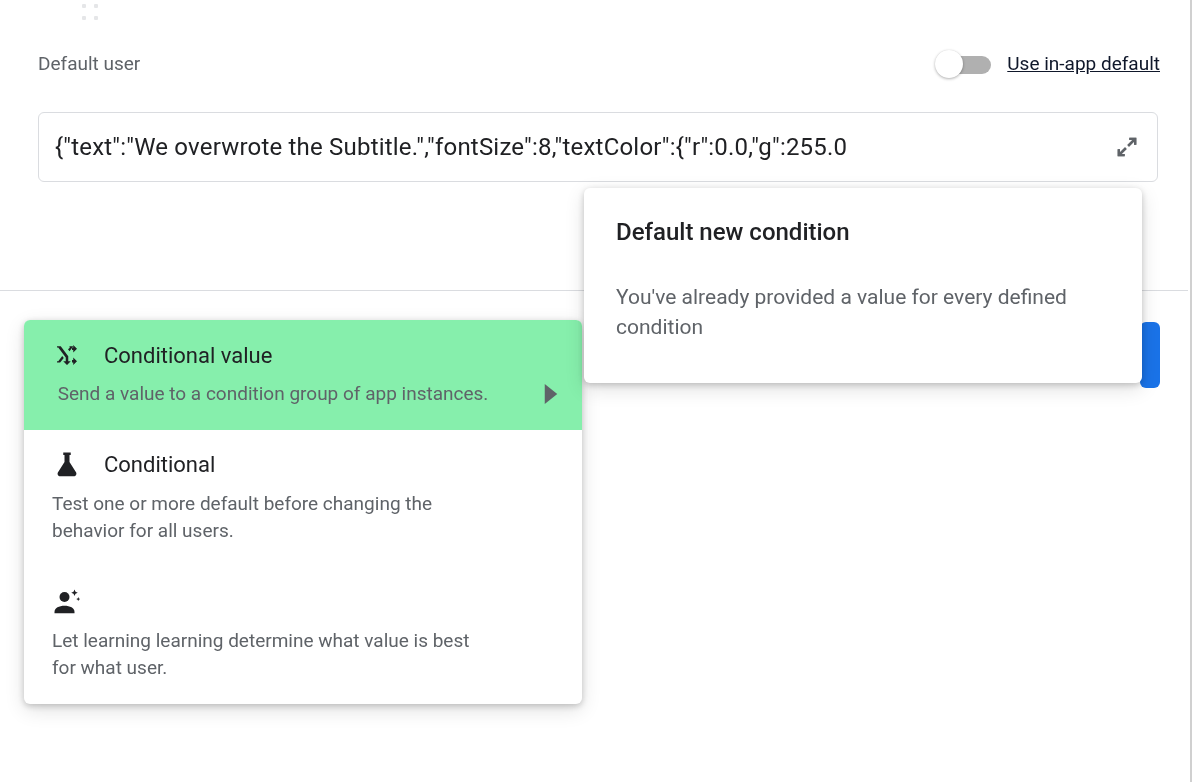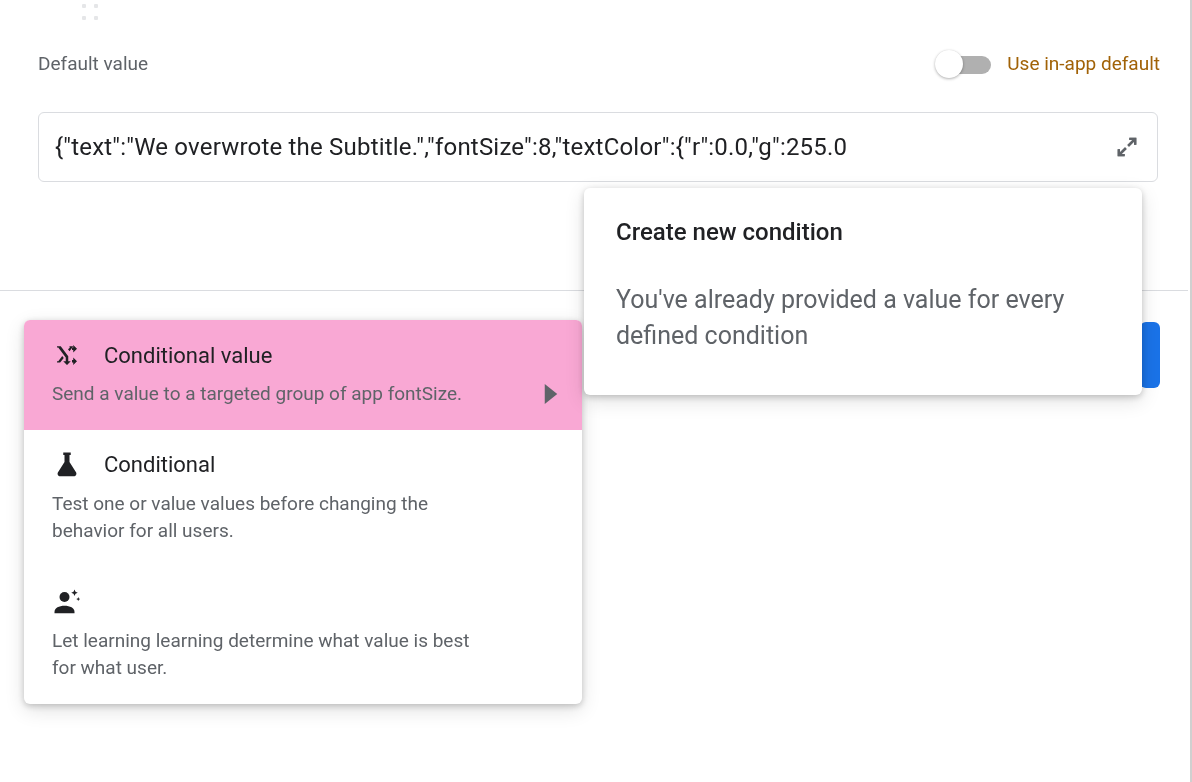--- a/index.html
+++ b/index.html
@@ -71,21 +71,22 @@
   .toggle-thumb {
     position: absolute;
     left: 0; top: -4px;
     width: 28px; height: 28px;
     background: #fff;
     border-radius: 50%;
     box-shadow: 0 1px 3px rgba(0,0,0,0.3), 0 0 1px rgba(0,0,0,0.1);
   }
   .toggle-label {
     font-size: 19px;
-    color: #a16207;
+    color: #0f172a;
+    text-decoration: underline;
   }
 
   .value-box {
     position: absolute;
     top: 112px;
     left: 38px;
     width: 1120px;
     height: 70px;
     border: 1px solid #dadce0;
     border-radius: 6px;
@@ -142,21 +143,22 @@
     z-index: 3;
   }
   .option {
     padding: 20px 28px 22px 28px;
     position: relative;
   }
   .option + .option {
     
   }
   .option.active {
-    background: #f9a8d4;
+    background: #86efac;
+    text-align: center;
   }
   .option-head {
     display: flex;
     align-items: center;
     gap: 22px;
   }
   .option-icon {
     width: 30px; height: 30px;
     flex: 0 0 30px;
     color: #202124;
@@ -193,21 +195,21 @@
     padding: 30px 32px 40px 32px;
     z-index: 4;
   }
   .cond-title {
     font-size: 24px;
     color: #202124;
     font-weight: 500;
   }
   .cond-body {
     margin-top: 36px;
-    font-size: 25px;
+    font-size: 21px;
     line-height: 1.45;
     color: #5f6368;
   }
 
   
   .right-rule {
     position: absolute;
     top: 0; bottom: 0;
     right: 0;
     width: 2px;
@@ -222,21 +224,21 @@
       <div class="dot"></div>
       <div class="dot"></div>
     </div>
   <div class="col">
       <div class="dot"></div>
       <div class="dot"></div>
     </div>
 </div>
 
 <div class="label-row">
-  <div class="label-default">Default value</div>
+  <div class="label-default">Default user</div>
   <div class="toggle-wrap">
     <div class="toggle" role="switch" aria-checked="false">
       <div class="toggle-track"></div>
       <div class="toggle-thumb"></div>
     </div>
     <div class="toggle-label">Use in-app default</div>
   </div>
 </div>
 
 <div class="value-box">
@@ -259,53 +261,53 @@
   <div class="option active">
     <div class="option-head">
       <span class="option-icon">
         <svg viewBox="0 0 24 24" fill="currentColor">
           <path d="M4 5h3l6 8v4h2l-3 3-3-3h2v-3L5 6H4V5zm10 0h3l-3 4-1.2-1.6L14.5 6H14V5zM4 18v-1h1l3.2-4.3 1.2 1.6L6.5 18H4z"></path>
           <path d="M17 4l3 3-3 3V8h-1V6h1V4zM17 14l3 3-3 3v-2h-1v-2h1v-2z"></path>
         </svg>
       </span>
       <span class="option-title">Conditional value</span>
     </div>
-    <div class="option-desc">Send a value to a targeted group of app fontSize.</div>
+    <div class="option-desc">Send a value to a condition group of app instances.</div>
     <span class="option-chevron">
       <svg viewBox="0 0 10 16" fill="currentColor">
           <polygon points="0,0 10,8 0,16"></polygon>
         </svg>
     </span>
   </div>
 
   <div class="option">
     <div class="option-head">
       <span class="option-icon">
         <svg viewBox="0 0 24 24" fill="currentColor">
           <path d="M9 2h6v2h-1v5.5l5.2 8.3c.9 1.5-.1 3.2-1.8 3.2H6.6c-1.7 0-2.7-1.7-1.8-3.2L10 9.5V4H9V2z"></path>
         </svg>
       </span>
       <span class="option-title">Conditional</span>
     </div>
-    <div class="option-desc">Test one or value values before changing the behavior for all users.</div>
+    <div class="option-desc">Test one or more default before changing the behavior for all users.</div>
   </div>
 
   <div class="option">
     <div class="option-head">
       <span class="option-icon">
         <svg viewBox="0 0 24 24" fill="currentColor">
           <circle cx="10" cy="8" r="4"></circle>
           <path d="M2 20c0-3.3 3.6-5 8-5s8 1.7 8 5v1H2v-1z"></path>
           <path d="M18 2l.8 1.8L20.6 4.6 18.8 5.4 18 7.2 17.2 5.4 15.4 4.6 17.2 3.8 18 2zM21 8l.5 1.1 1.1.5-1.1.5L21 11.2l-.5-1.1-1.1-.5 1.1-.5L21 8z"></path>
         </svg>
       </span>
     </div>
     <div class="option-desc">Let learning learning determine what value is best for what user.</div>
   </div>
 
 </div>
 
 <div class="cond-card">
-  <div class="cond-title">Create new condition</div>
+  <div class="cond-title">Default new condition</div>
   <div class="cond-body">You've already provided a value for every defined condition</div>
 </div>
 
 <div class="right-rule"></div>
 
 </body></html>

